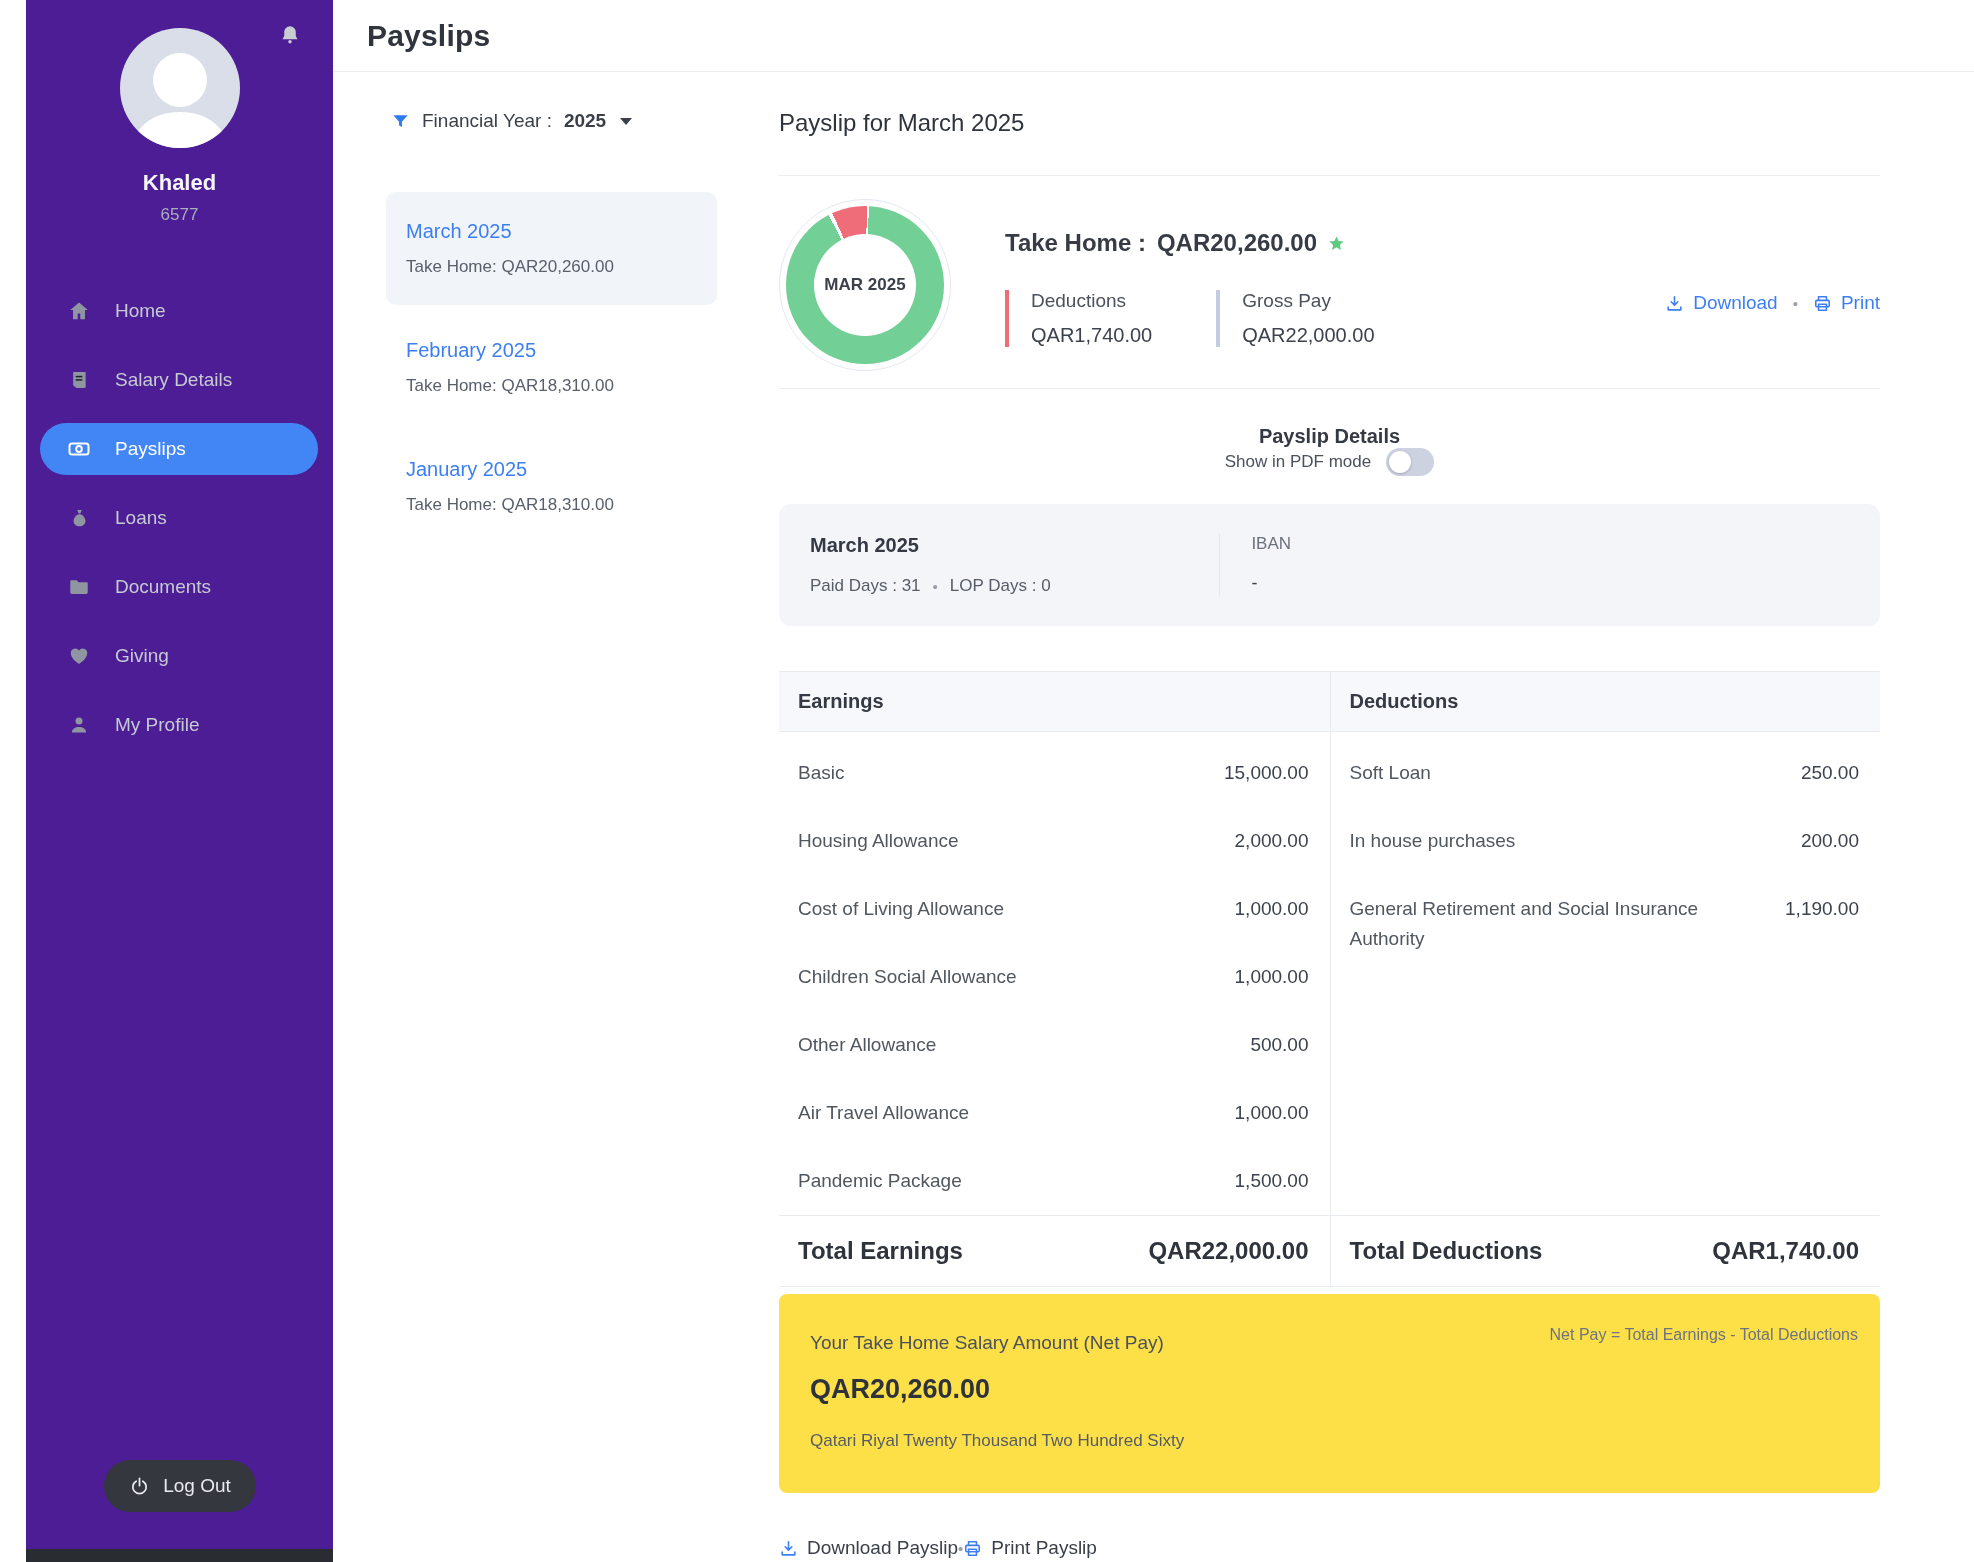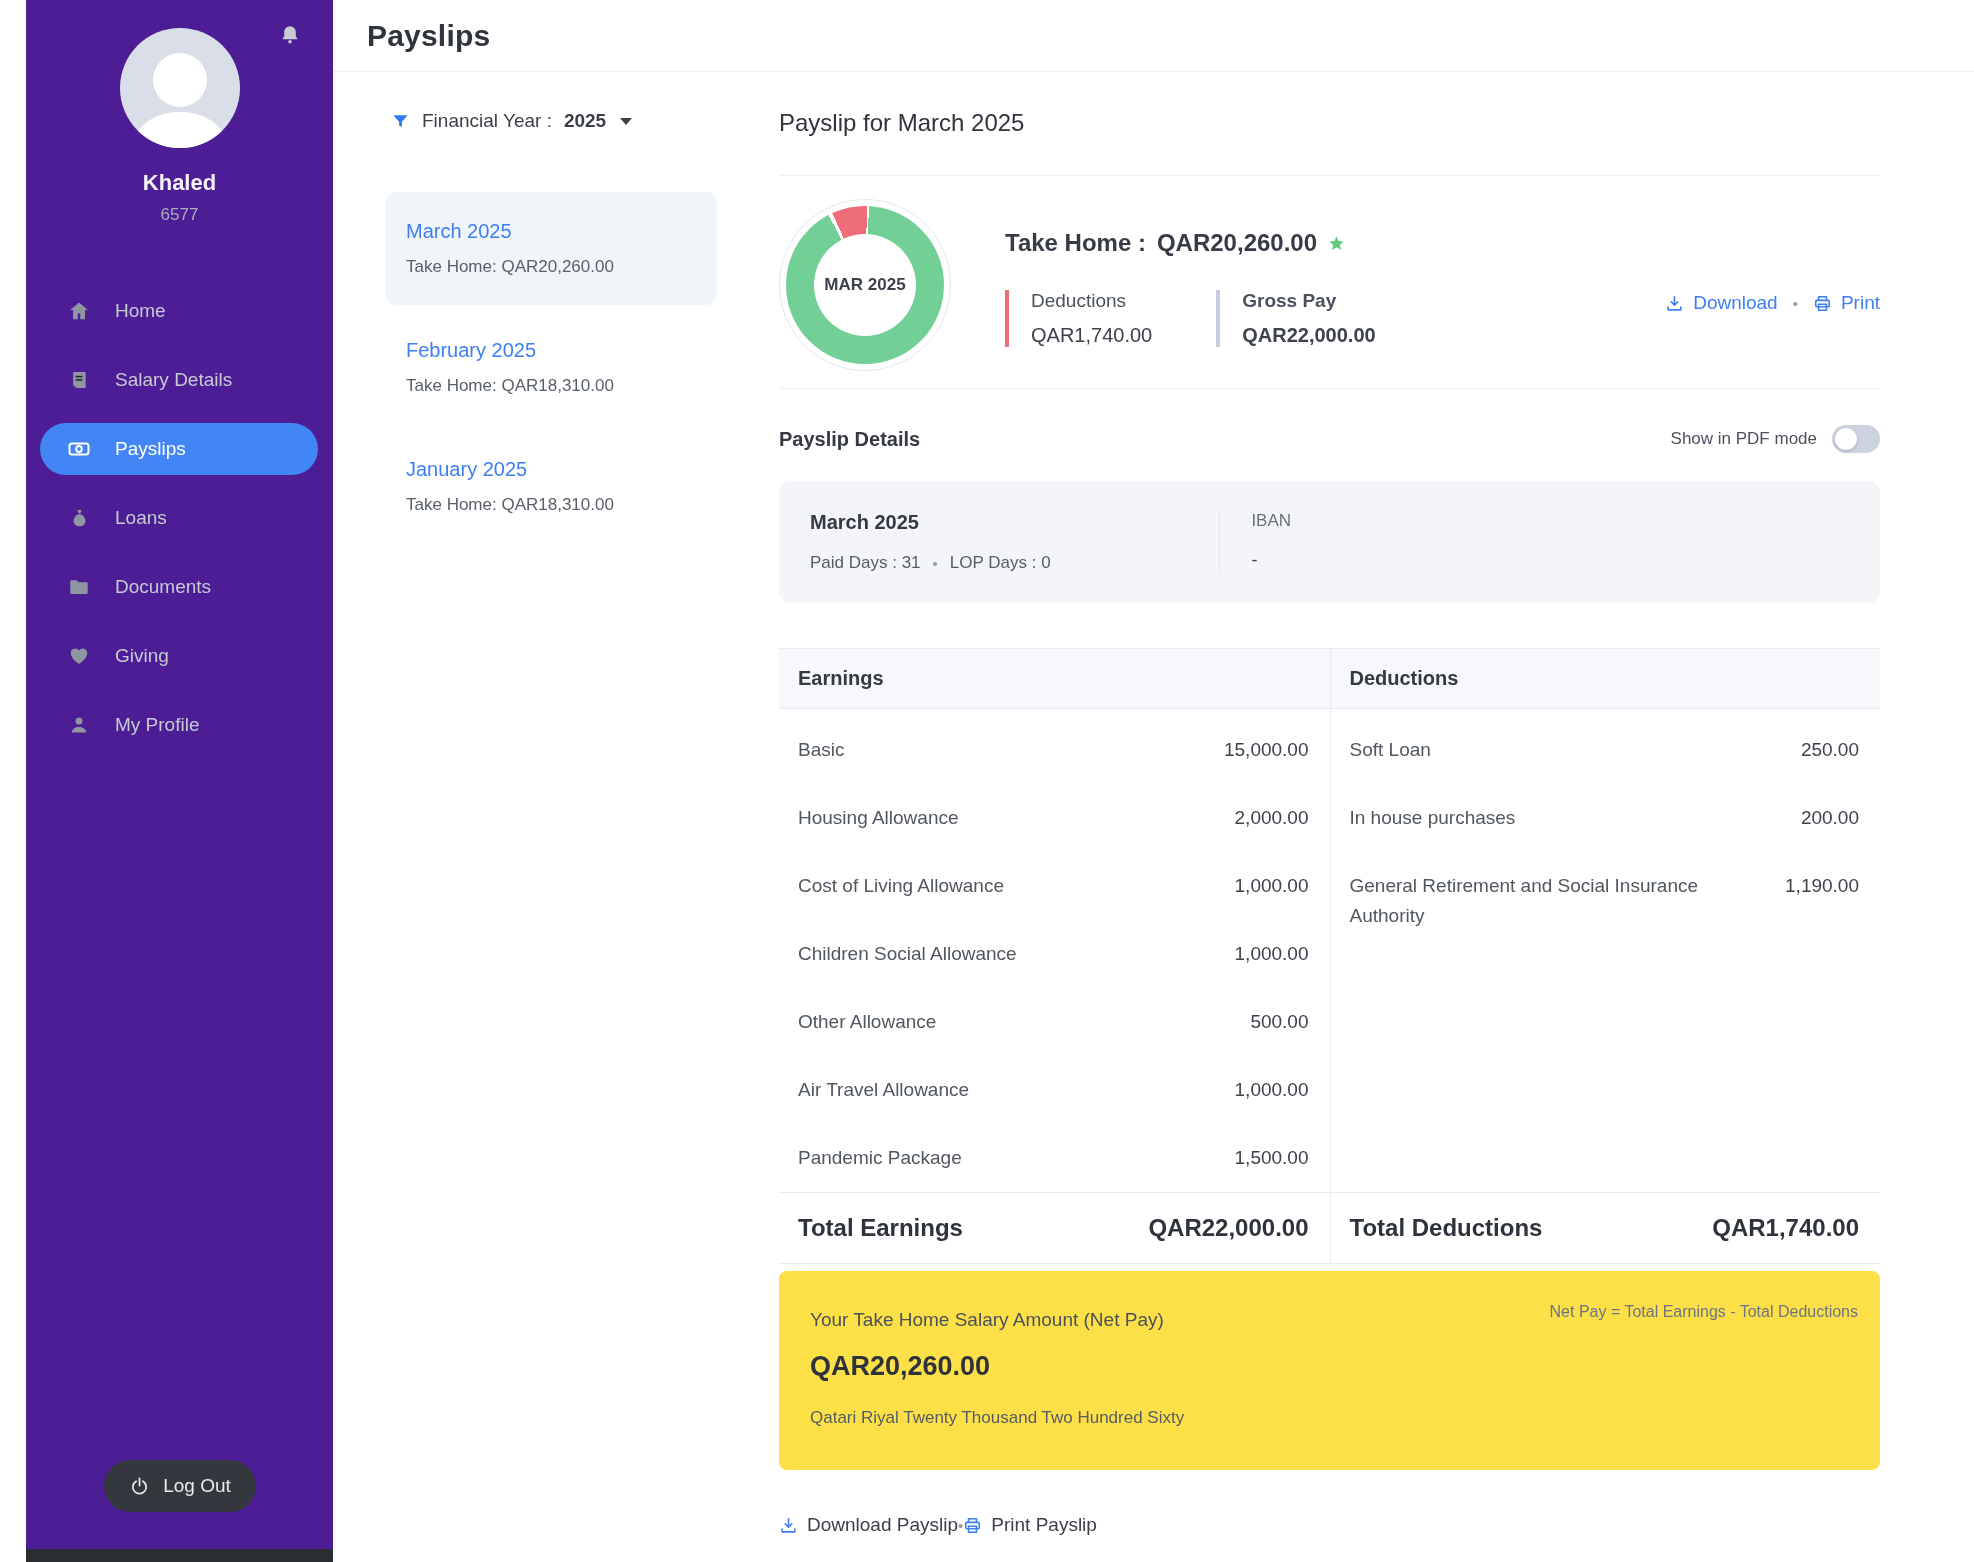--- a/index.html
+++ b/index.html
@@ -57,29 +57,29 @@
   .donut { width:158px; height:158px; border-radius:50%;
     background:conic-gradient(from -26deg, #ffffff 0 1.5deg, #ee6d79 1.5deg 27.5deg, #ffffff 27.5deg 29deg, #72cf95 29deg 358.5deg, #ffffff 358.5deg 360deg);
     display:flex; align-items:center; justify-content:center; }
   .donut-hole { width:102px; height:102px; border-radius:50%; background:#fff;
     display:flex; align-items:center; justify-content:center; font-size:17px; font-weight:bold; color:#3b404a; }
   .hero-mid { margin-left:54px; padding-top:30px; }
   .take-home { font-size:24px; font-weight:600; color:#363b45; display:flex; align-items:center; gap:11px; }
   .stats { display:flex; margin-top:33px; }
   .stat { border-left:4px solid; padding-left:22px; }
   .stat.ded { border-color:#ee6d79; }
-  .stat.gross { border-color:#c6ccdf; margin-left:64px;font-weight:bold; }
+  .stat.gross { border-color:#c6ccdf; margin-left:64px; }
   .stat-label { font-size:19px; color:#4b515c; }
   .stat-value { margin-top:12px; font-size:20px; color:#3d424c; }
   .hero-actions { margin-left:auto; padding-top:36px; display:flex; align-items:center; gap:15px;
     font-size:19px; color:#3d7ff3; }
   .link { display:flex; align-items:center; gap:9px; color:#3d7ff3; cursor:default; }
   .dotsep { color:#9aa0aa; font-size:15px; }
 
-  .details-row { margin-top:36px; display:flex; align-items:center; justify-content:space-between; }
+  .details-row { margin-top:36px; display:flex; align-items:center; justify-content:space-between;flex-direction:column; }
   .h3 { font-size:20px; font-weight:600; color:#343944; }
   .toggle-wrap { display:flex; align-items:center; gap:15px; font-size:17px; color:#4b515c; }
   .toggle { width:48px; height:28px; border-radius:14px; background:#ccd2df; position:relative; }
   .knob { position:absolute; left:3px; top:3px; width:22px; height:22px; border-radius:50%; background:#fff;
     box-shadow:0 1px 3px rgba(40,45,60,.25); }
 
   .summary-card { margin-top:28px; background:#f3f5f9; border-radius:12px; display:flex; padding:30px 0; }
   .sum-left { width:40%; padding-left:31px; }
   .sum-title { font-size:20px; font-weight:600; color:#343944; }
   .sum-meta { margin-top:19px; font-size:17px; color:#565c66; display:flex; align-items:center; gap:12px; }

